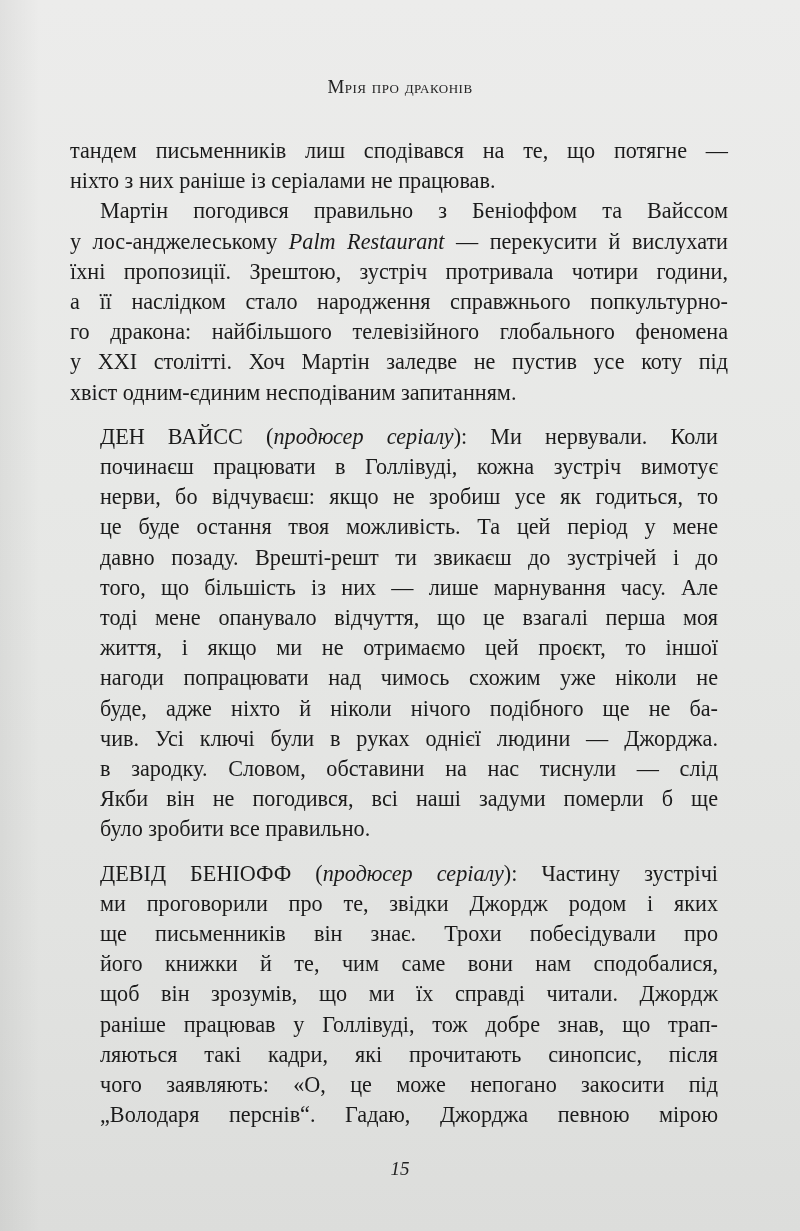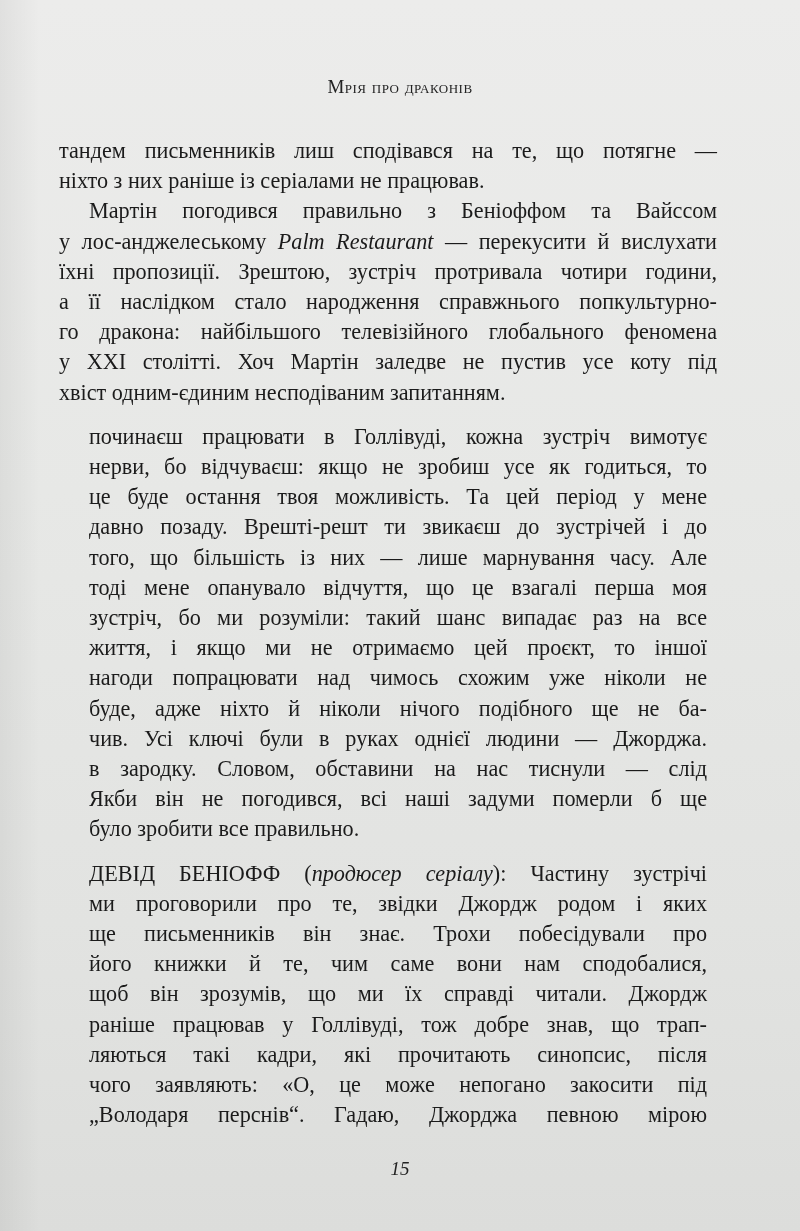--- a/index.html
+++ b/index.html
@@ -42,21 +42,21 @@
     }
     .ghost {
       position: absolute;
       color: rgba(90, 100, 120, 0.12);
       font-weight: bold;
       font-size: 20px;
       pointer-events: none;
     }
     .text-block {
       position: absolute;
-      left: 59px;
+      left: 70px;
       width: 658px;
       top: 136px;
       font-size: 22.2px;
       line-height: 30.2px;
       text-align: justify;
       hyphens: manual;
     }
     .text-block p {
       margin: 0;
     }
@@ -112,27 +112,27 @@
       <span class="line">їхні пропозиції. Зрештою, зустріч протривала чотири години,</span>
       <span class="line">а її наслідком стало народження справжнього попкультурно-</span>
       <span class="line">го дракона: найбільшого телевізійного глобального феномена</span>
       <span class="line">у XXI столітті. Хоч Мартін заледве не пустив усе коту під</span>
       <span class="line last">хвіст одним-єдиним несподіваним запитанням.</span>
     </p>
 
     <div class="gap-quote"></div>
 
     <div class="quote">
+      <span class="line"><span>ДЕН ВАЙСС</span><span> (</span><i>продюсер серіалу</i><span>):</span><span> Ми нервували. Коли</span></span>
       <span class="line">починаєш працювати в Голлівуді, кожна зустріч вимотує</span>
       <span class="line">нерви, бо відчуваєш: якщо не зробиш усе як годиться, то</span>
       <span class="line">це буде остання твоя можливість. Та цей період у мене</span>
       <span class="line">давно позаду. Врешті-решт ти звикаєш до зустрічей і до</span>
       <span class="line">того, що більшість із них — лише марнування часу. Але</span>
       <span class="line">тоді мене опанувало відчуття, що це взагалі перша моя</span>
-      <span class="line">зустріч, бо ми розуміли: такий шанс випадає раз на все</span>
       <span class="line">життя, і якщо ми не отримаємо цей проєкт, то іншої</span>
       <span class="line">нагоди попрацювати над чимось схожим уже ніколи не</span>
       <span class="line">буде, адже ніхто й ніколи нічого подібного ще не ба-</span>
       <span class="line">чив. Усі ключі були в руках однієї людини — Джорджа.</span>
       <span class="line">в зародку. Словом, обставини на нас тиснули — слід</span>
       <span class="line">Якби він не погодився, всі наші задуми померли б ще</span>
       <span class="line last">було зробити все правильно.</span>
     </div>
 
     <div class="gap-quote"></div>

